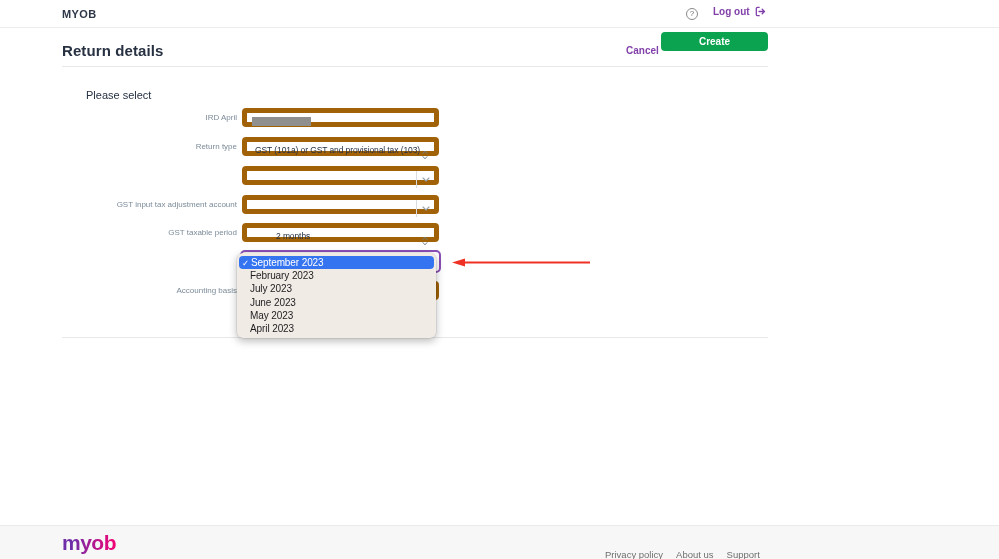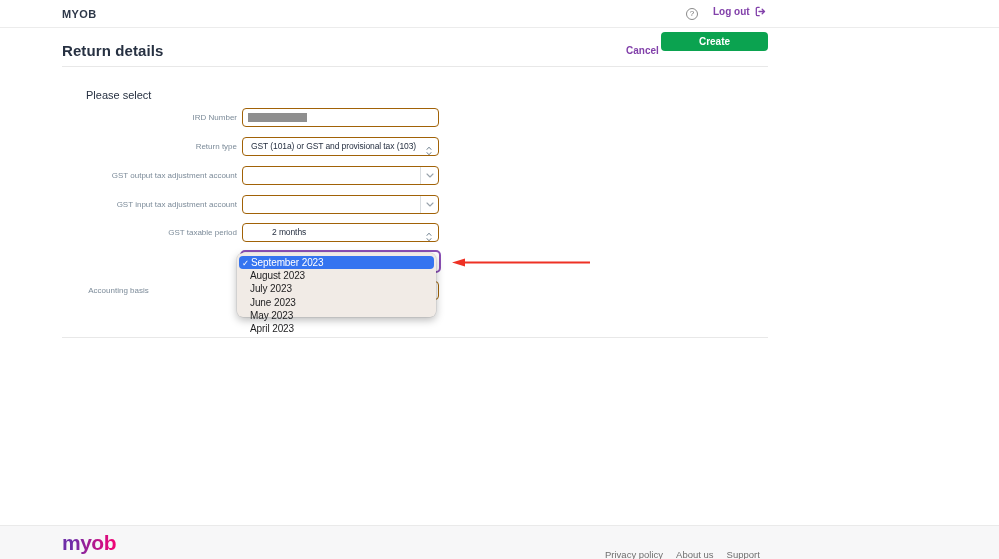--- a/index.html
+++ b/index.html
@@ -14,28 +14,28 @@
   .help { position:absolute; left:686px; top:8px; width:12px; height:12px; border:1px solid #8a8a8a; border-radius:50%; color:#6f6f6f; font-size:8px; line-height:10px; text-align:center; }
   .logout { position:absolute; left:713px; top:0; height:22px; display:flex; align-items:center; gap:5px; color:#8241aa; font-size:10px; font-weight:bold; cursor:pointer; }
   
   .page-title { position:absolute; left:62px; top:42px; font-size:15px; font-weight:bold; color:#273142; letter-spacing:.1px; }
   .cancel { position:absolute; left:626px; top:45px; font-size:10px; font-weight:bold; color:#8241aa; cursor:pointer; }
   .create-btn { position:absolute; left:661px; top:32px; width:107px; height:19px; background:#0ba350; border:none; border-radius:4px; color:#fff; font-size:10px; font-weight:bold; line-height:19px; text-align:center; font-family:"Liberation Sans",sans-serif; cursor:pointer; }
   .divider { position:absolute; left:62px; width:706px; height:1px; background:#e8e8e8; }
   .section-heading { position:absolute; left:62px; top:89px; font-size:11px; font-weight:normal; color:#273142;margin-left:24px; }
   
   .flabel { position:absolute; left:0; width:237px; text-align:right; font-size:8px; color:#7c8b99; line-height:19px; white-space:nowrap; }
-  .field { position:absolute; left:242px; width:197px; height:19px; border:1px solid #a16207; border-radius:4px; background:#fff; }
+  .field { position:absolute; left:242px; width:197px; height:19px; border:5px solid #a16207; border-radius:4px; background:#fff; }
   .fval { line-height:17px; padding-left:8px; padding-right:16px; font-size:8.5px; letter-spacing:-0.1px; color:#273142; white-space:nowrap; overflow:hidden; }
   .redacted { position:absolute; left:5px; top:4px; width:59px; height:9px; background:#8f8f8f; }
   .updown { position:absolute; right:6px; top:4px; }
   .combo-btn { position:absolute; right:0; top:0; width:18px; height:17px; border-left:1px solid #d9dde0; display:flex; align-items:center; justify-content:center; }
   .focus-field { position:absolute; left:240px; top:250px; width:201px; height:23px; border:2px solid #8a4fb5; border-radius:5px; background:#fff; z-index:1; }
   
-  .dropdown { position:absolute; left:237px; top:253px; width:199px; height:64px; z-index:5; background:#f1ebe6; border-radius:6px; padding-top:3px; box-shadow:0 0 0 0.5px rgba(0,0,0,.12), 0 3px 9px rgba(0,0,0,.28); }
+  .dropdown { position:absolute; left:237px; top:253px; width:199px; height:85px; z-index:5; background:#f1ebe6; border-radius:6px; padding-top:3px; box-shadow:0 0 0 0.5px rgba(0,0,0,.12), 0 3px 9px rgba(0,0,0,.28); }
   .opt { height:13.2px; line-height:13.2px; font-size:10px; letter-spacing:-0.1px; color:#1d1d1f; padding-left:13px; white-space:nowrap; cursor:default; }
   .opt.selected { margin:0 2px; padding-left:3px; background:#3574f0; color:#fff; border-radius:4px; }
   .opt .check { display:inline-block; width:8px; margin-right:1px; font-size:8.5px; }
   .arrow { position:absolute; left:452px; top:255px; z-index:6; }
   
   .footer { position:absolute; left:0; top:525px; width:999px; height:34px; background:#f7f7f8; border-top:1px solid #eaeaea; }
   .footer-logo { position:absolute; left:62px; top:5px; font-size:21px; font-weight:bold; letter-spacing:-0.5px; background:linear-gradient(90deg,#6f2da8 20%,#ed0677 95%); -webkit-background-clip:text; background-clip:text; color:transparent; }
   .footer-links { position:absolute; left:605px; top:0; height:34px; display:flex; align-items:flex-end; gap:13px; font-size:9.5px; color:#6f6f6f; }
   .footer-links span { cursor:pointer; }
 </style>
@@ -58,36 +58,35 @@
     </div>
   </div>
 
   <div class="page-title">Return details</div>
   <div class="cancel">Cancel</div>
   <button class="create-btn">Create</button>
   <div class="divider" style="top:66px;"></div>
 
   <div class="section-heading">Please select</div>
 
-  <div class="flabel" style="top:108px;">IRD Number</div>
+  <div class="flabel" style="top:108px;">IRD April</div>
   <div class="field" style="top:108px;">
     <div class="redacted"></div>
   </div>
 
   <div class="flabel" style="top:137px;">Return type</div>
   <div class="field" style="top:137px;">
     <div class="fval">GST (101a) or GST and provisional tax (103)</div>
     <span class="updown">
       <svg width="6" height="10" viewBox="0 0 6 10">
           <path d="M1 3.4 L3 1.2 L5 3.4 M1 6.6 L3 8.8 L5 6.6" fill="none" stroke="#6b7d8c" stroke-width="1" stroke-linecap="round" stroke-linejoin="round"></path>
         </svg>
     </span>
   </div>
 
-  <div class="flabel" style="top:166px;">GST output tax adjustment account</div>
   <div class="field" style="top:166px;">
     <div class="fval"></div>
     <div class="combo-btn">
       <span style="display:flex;">
         <svg width="8" height="5" viewBox="0 0 8 5">
             <path d="M1 1 L4 4 L7 1" fill="none" stroke="#98a2ab" stroke-width="1.1" stroke-linecap="round" stroke-linejoin="round"></path>
           </svg>
       </span>
     </div>
   </div>
@@ -109,30 +108,30 @@
     <div class="fval">2 months</div>
     <span class="updown">
       <svg width="6" height="10" viewBox="0 0 6 10">
           <path d="M1 3.4 L3 1.2 L5 3.4 M1 6.6 L3 8.8 L5 6.6" fill="none" stroke="#6b7d8c" stroke-width="1" stroke-linecap="round" stroke-linejoin="round"></path>
         </svg>
     </span>
   </div>
 
   <div class="focus-field"></div>
 
-  <div class="flabel" style="top:281px;text-align:center;">Accounting basis</div>
+  <div class="flabel" style="top:281px;">Accounting basis</div>
   <div class="field" style="top:281px;">
     <div class="fval"></div>
   </div>
 
   <div class="divider" style="top:337px;"></div>
 
   <div class="dropdown">
     <div class="opt selected"><span class="check">✓</span><span>September 2023</span></div>
-    <div class="opt">August 2023</div>
+    <div class="opt">February 2023</div>
     <div class="opt">July 2023</div>
     <div class="opt">June 2023</div>
     <div class="opt">May 2023</div>
     <div class="opt">April 2023</div>
   </div>
 
   <div class="arrow">
     <svg width="140" height="13" viewBox="0 0 140 13">
         <line x1="12" y1="6.5" x2="138" y2="6.5" stroke="#ee3124" stroke-width="1.8"></line>
         <polygon points="0,6.5 13,2.5 13,10.5" fill="#ee3124"></polygon>

